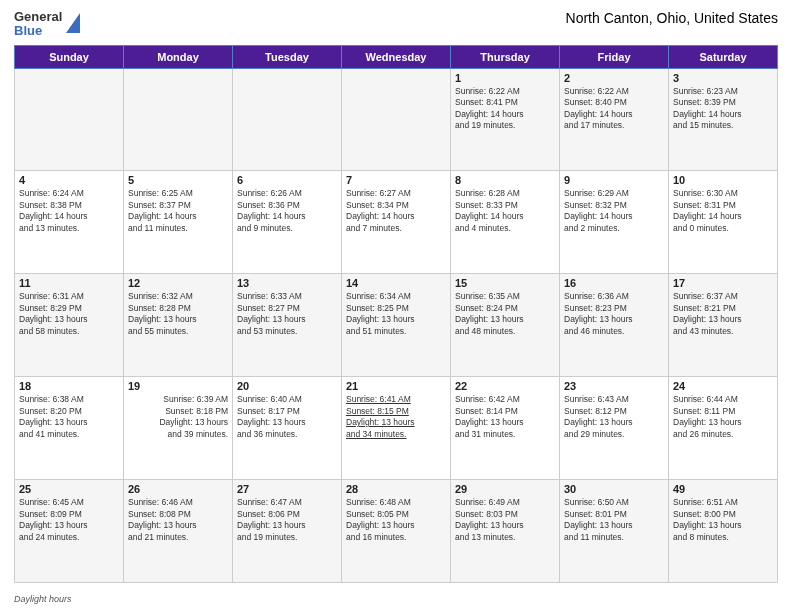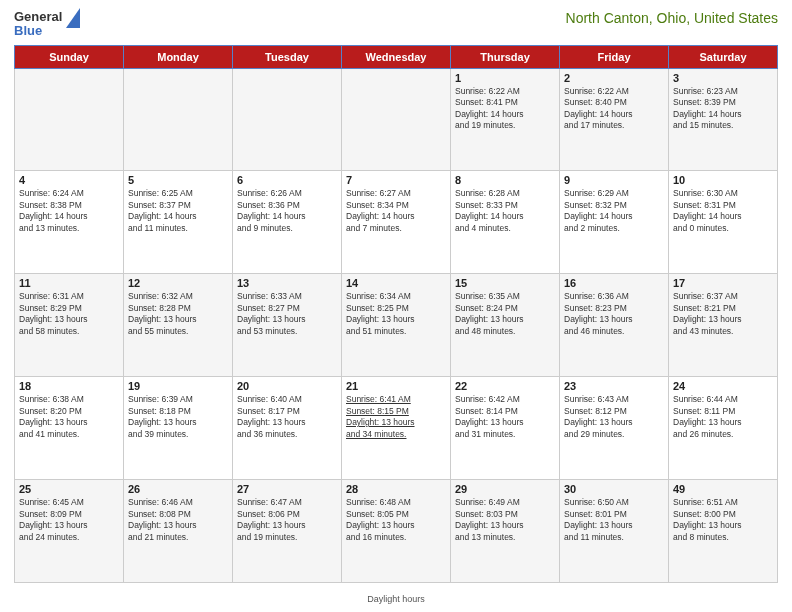--- a/index.html
+++ b/index.html
@@ -18,21 +18,21 @@
       flex-direction: column;
     }
     .header {
       display: flex;
       justify-content: space-between;
       align-items: flex-start;
       margin-bottom: 6px;
     }
     .logo {
       display: flex;
-      align-items: flex-start;
+      align-items: center;
       gap: 2px;
     }
     .logo-text {
       display: flex;
       flex-direction: column;
       font-size: 13px;
       font-weight: bold;
       line-height: 1.1;
     }
     .logo-text .general { color: #333; }
@@ -49,29 +49,29 @@
       text-align: right;
     }
     .title-area h1 {
       font-size: 32px;
       font-weight: bold;
       color: #222;
     }
     .title-area h2 {
       font-size: 14px;
       font-weight: normal;
-      color: #4d7c0f;
+      color: #000000;
     }
     .calendar-table {
       width: 100%;
       border-collapse: collapse;
       flex: 1;
     }
     .calendar-table thead th {
-      background-color: #b91c1c;
+      background-color: #4c1d95;
       color: #fff;
       font-size: 11px;
       font-weight: bold;
       padding: 5px 4px;
       border: 1px solid #5580c8;
       text-align: center;
     }
     .calendar-table tbody td {
       border: 1px solid #ccc;
       vertical-align: top;
@@ -99,21 +99,22 @@
       color: #333;
       line-height: 1.35;
     }
     .empty-cell {
       background-color: #f5f5f5;
     }
     .footer {
       margin-top: 11px;
       font-size: 9px;
       color: #555;
-      text-align: center;
+      text-align: left;
+      font-style: italic;
     }
   </style>
 </head>
 <body>
 
 <div class="page">
   <div class="header">
     <div class="logo">
       <div class="logo-text">
         <span class="general">General</span>
@@ -271,21 +272,21 @@
         <tr>
           <td>
             <span class="day-number">18</span>
             <div class="day-info" style="white-space: pre-line;">Sunrise: 6:38 AM
 Sunset: 8:20 PM
 Daylight: 13 hours
 and 41 minutes.</div>
           </td>
           <td>
             <span class="day-number">19</span>
-            <div class="day-info" style="white-space: pre-line;">Sunrise: 6:39 AM
+            <div class="day-info" style="white-space: pre-line; text-align: right;">Sunrise: 6:39 AM
 Sunset: 8:18 PM
 Daylight: 13 hours
 and 39 minutes.</div>
           </td>
           <td>
             <span class="day-number">20</span>
             <div class="day-info" style="white-space: pre-line;">Sunrise: 6:40 AM
 Sunset: 8:17 PM
 Daylight: 13 hours
 and 36 minutes.</div>

